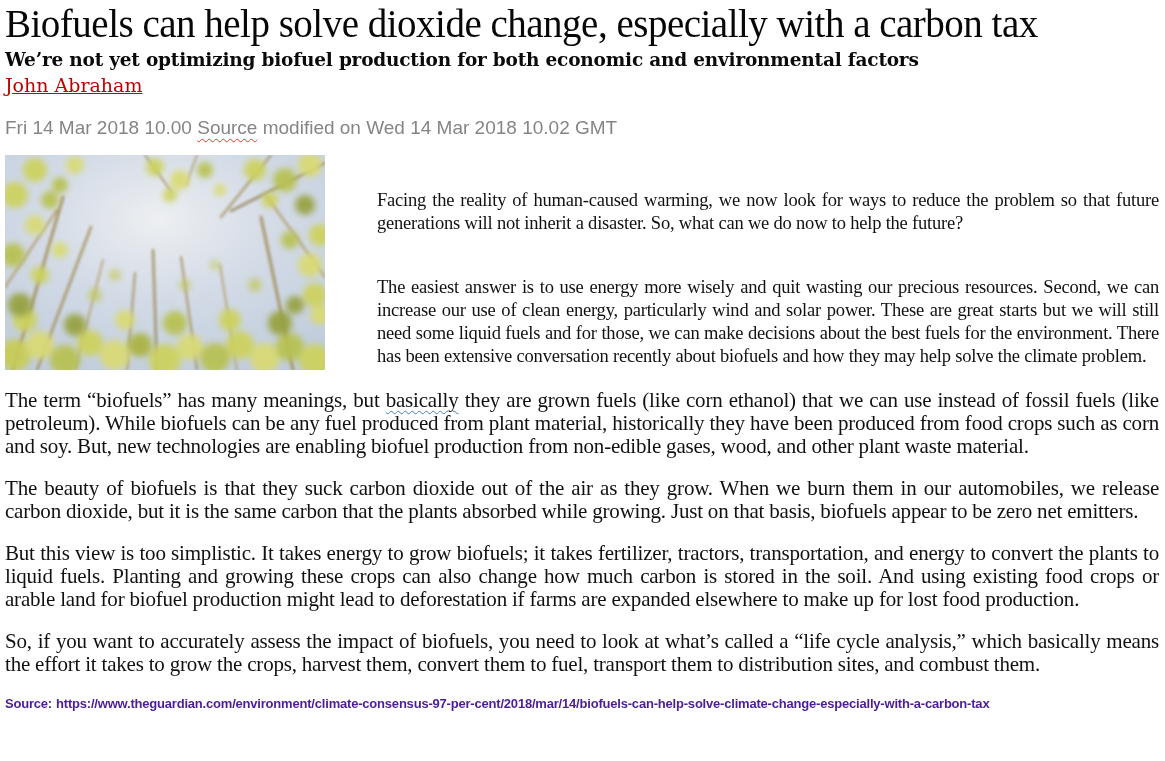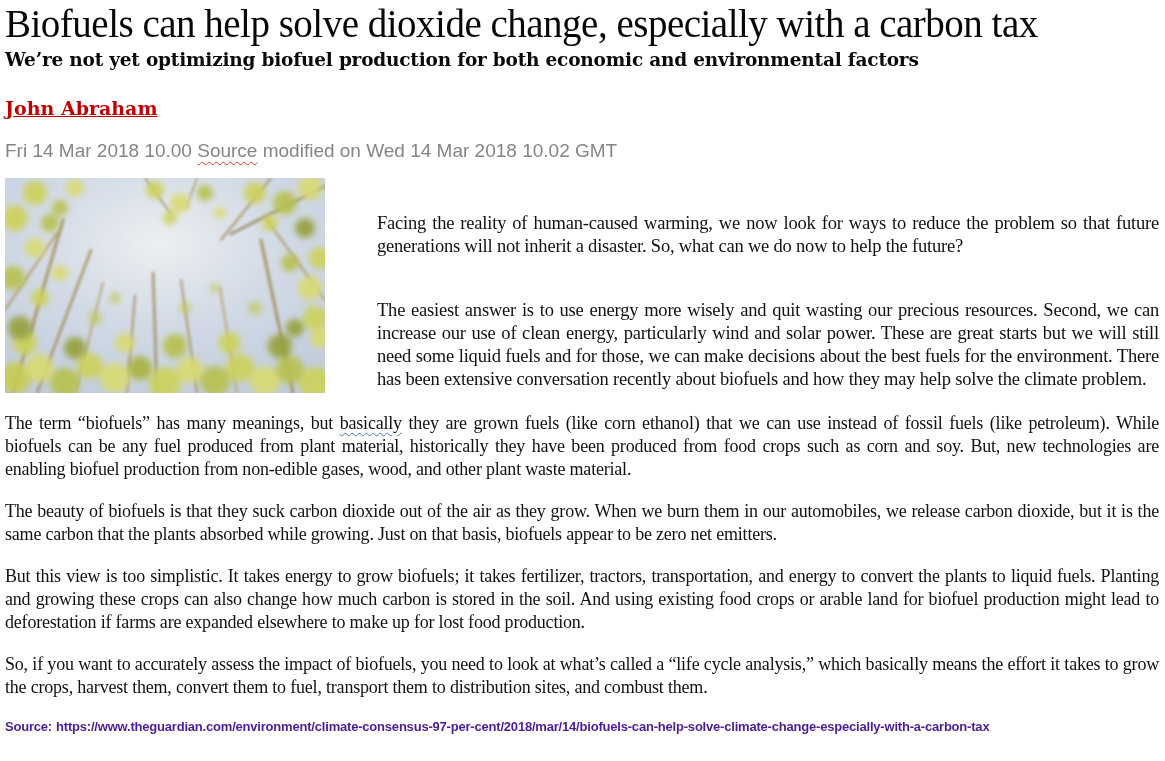--- a/index.html
+++ b/index.html
@@ -14,22 +14,22 @@
     font-family: "Liberation Serif", serif;
     font-size: 39px; font-weight: 400; line-height: 44px;
     margin: 0; letter-spacing: -0.5px; white-space: nowrap; color: #070707;
   }
   .standfirst {
     font-family: "DejaVu Serif", serif;
     font-size: 18.5px; font-weight: 700; line-height: 22px;
     margin: 3px 0 3px 0; color: #0a0a0a; letter-spacing: -0.2px;
   }
   .byline {
-    display: inline-block; margin-top: 23px;
-    font-family: "DejaVu Serif", serif; font-weight: 700; font-size: 19px;
+    display: inline-block; 
+    font-family: "DejaVu Serif", serif; font-weight: 400; font-size: 19px;
     color: #c00000; text-decoration: underline; cursor: pointer;
   }
   .dateline {
     margin: 21px 0 0 0;
     font-family: "Liberation Sans", sans-serif;
     font-size: 19px; color: #858585;
   }
   .squiggle-red {
     text-decoration: underline; text-decoration-style: wavy;
     text-decoration-color: #e03a2f; text-decoration-thickness: 1px;
@@ -46,21 +46,21 @@
   .photo svg { display: block; }
   .intro-col { flex: 1; margin-left: 52px; }
   .intro-col p {
     margin: 0; font-size: 18.5px; line-height: 23px;
     text-align: justify; letter-spacing: -0.2px;
   }
   .intro-col p.first { margin-top: 34px; }
   .intro-col p + p { margin-top: 41px; }
 
   .body-par {
-    font-size: 18px; line-height: 23px; text-align: justify;
+    font-size: 21px; line-height: 23px; text-align: justify;
     letter-spacing: -0.2px; margin: 19px 0 0 0; color: #111111;
   }
 
   .source {
     margin: 20px 0 0 0; color: #4c1d95;
     font-family: "Liberation Sans", sans-serif;
     font-weight: 700; font-size: 13px; letter-spacing: -0.2px;
     white-space: nowrap;
   }
   .source .url { margin-left: 4px; }

